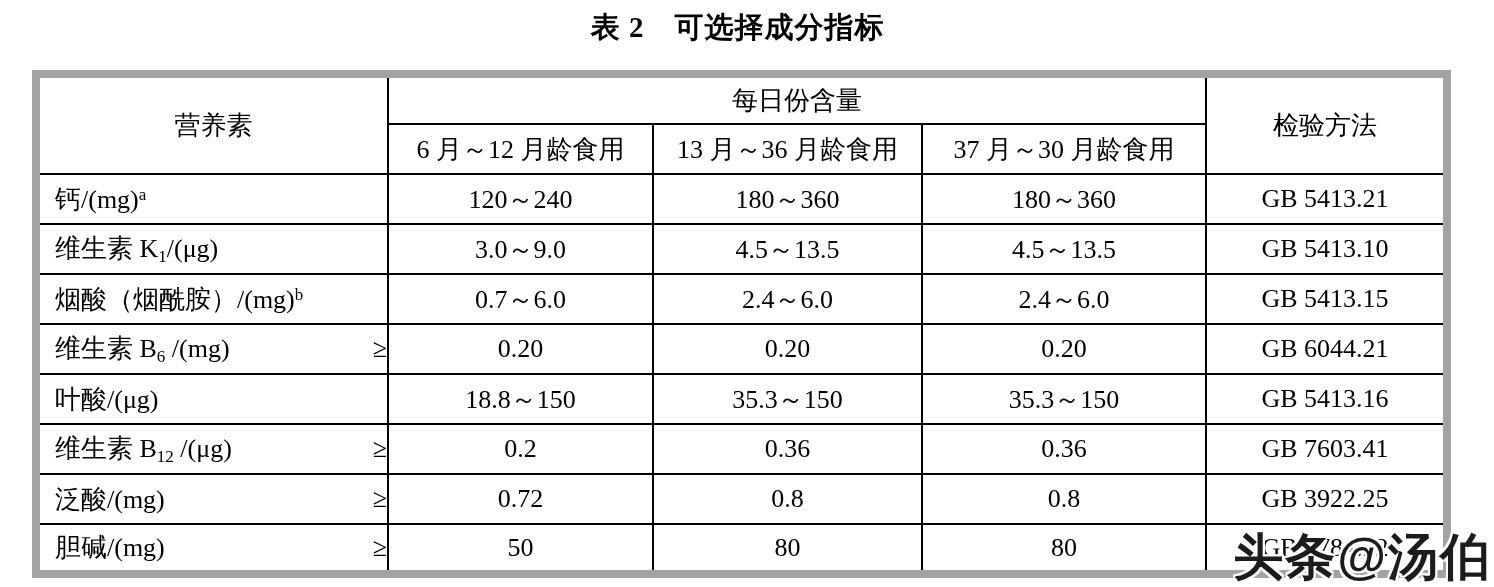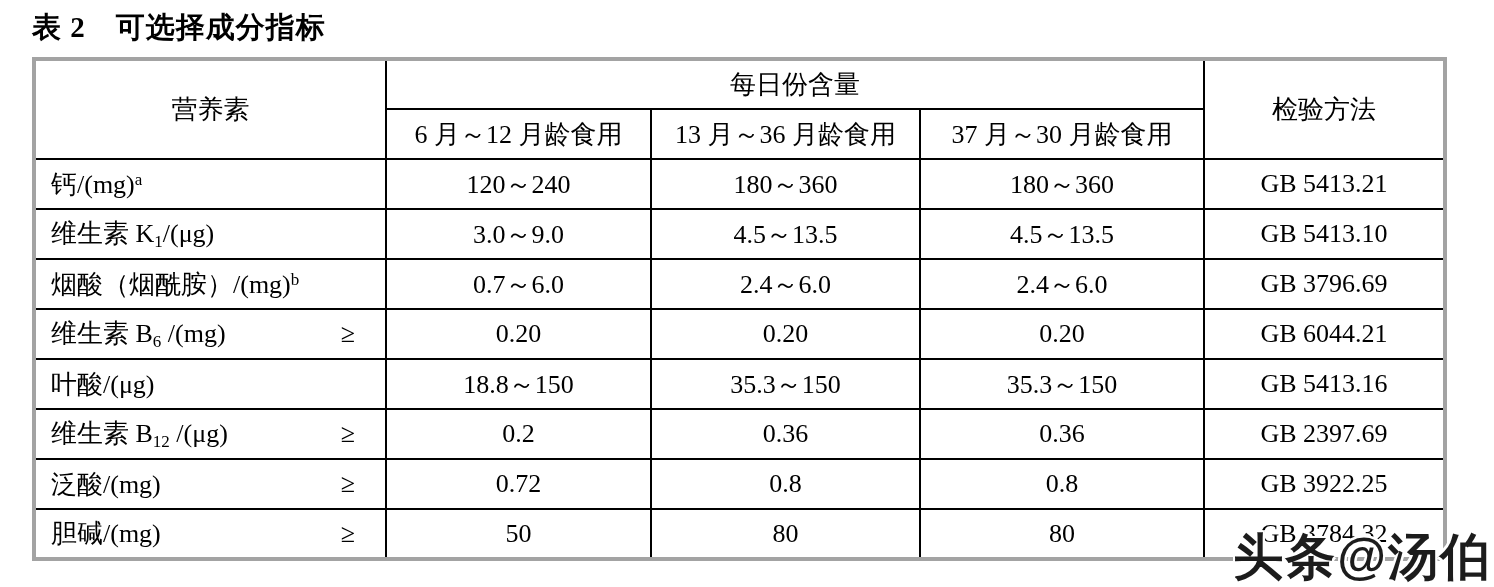--- a/index.html
+++ b/index.html
@@ -8,32 +8,32 @@
     background: #ffffff;
     font-family: "Liberation Serif", "DejaVu Serif", serif;
     color: #000000;
     overflow: hidden;
     position: relative;
   }
   .page-title {
     position: absolute;
     left: 32px; top: 8px;
     width: 1411px;
-    text-align: left;
+    text-align: center;
     font-size: 29px;
     font-weight: bold;
     letter-spacing: 1px;
   }
   table.spec {
     position: absolute;
-    left: 32px; top: 57px;
+    left: 32px; top: 70px;
     width: 1411px;
     border-collapse: collapse;
     table-layout: fixed;
-    border: 4px solid #a3a3a3;
+    border: 8px solid #a3a3a3;
   }
   table.spec th, table.spec td {
     border: 2px solid #000000;
     font-size: 26px;
     font-weight: normal;
     text-align: center;
     vertical-align: middle;
     height: 50px;
     overflow: hidden;
     white-space: nowrap;
@@ -43,21 +43,20 @@
   col.c2 { width: 265px; }
   col.c3 { width: 269px; }
   col.c4 { width: 284px; }
   col.c5 { width: 241px; }
   td.label-cell { text-align: left; }
   .label-flex {
     display: flex;
     align-items: center;
     justify-content: space-between;
     padding-left: 15px;
-    padding-right: 30px;
   }
   .lbl sub { font-size: 17px; vertical-align: -5px; }
   .lbl sup { font-size: 17px; vertical-align: 8px; }
   .geq { font-size: 26px; }
   .watermark {
     position: absolute;
     right: 2px; bottom: -4px;
     z-index: 5;
     font-family: "Liberation Sans", "DejaVu Sans", sans-serif;
     font-size: 50px;
@@ -121,21 +120,21 @@
     </tr>
     <tr>
       <td class="label-cell">
         <div class="label-flex">
           <span class="lbl"><span>烟酸（烟酰胺）/(mg)</span><sup>b</sup></span>
         </div>
       </td>
       <td>0.7～6.0</td>
       <td>2.4～6.0</td>
       <td>2.4～6.0</td>
-      <td>GB 3796.69</td>
+      <td>GB 5413.15</td>
     </tr>
     <tr>
       <td class="label-cell">
         <div class="label-flex">
           <span class="lbl"><span>维生素 B</span><sub>6</sub><span> /(mg)</span></span>
           <span class="geq">≥</span>
         </div>
       </td>
       <td>0.20</td>
       <td>0.20</td>
@@ -156,21 +155,21 @@
     <tr>
       <td class="label-cell">
         <div class="label-flex">
           <span class="lbl"><span>维生素 B</span><sub>12</sub><span> /(μg)</span></span>
           <span class="geq">≥</span>
         </div>
       </td>
       <td>0.2</td>
       <td>0.36</td>
       <td>0.36</td>
-      <td>GB 2397.69</td>
+      <td>GB 7603.41</td>
     </tr>
     <tr>
       <td class="label-cell">
         <div class="label-flex">
           <span class="lbl"><span>泛酸/(mg)</span></span>
           <span class="geq">≥</span>
         </div>
       </td>
       <td>0.72</td>
       <td>0.8</td>

